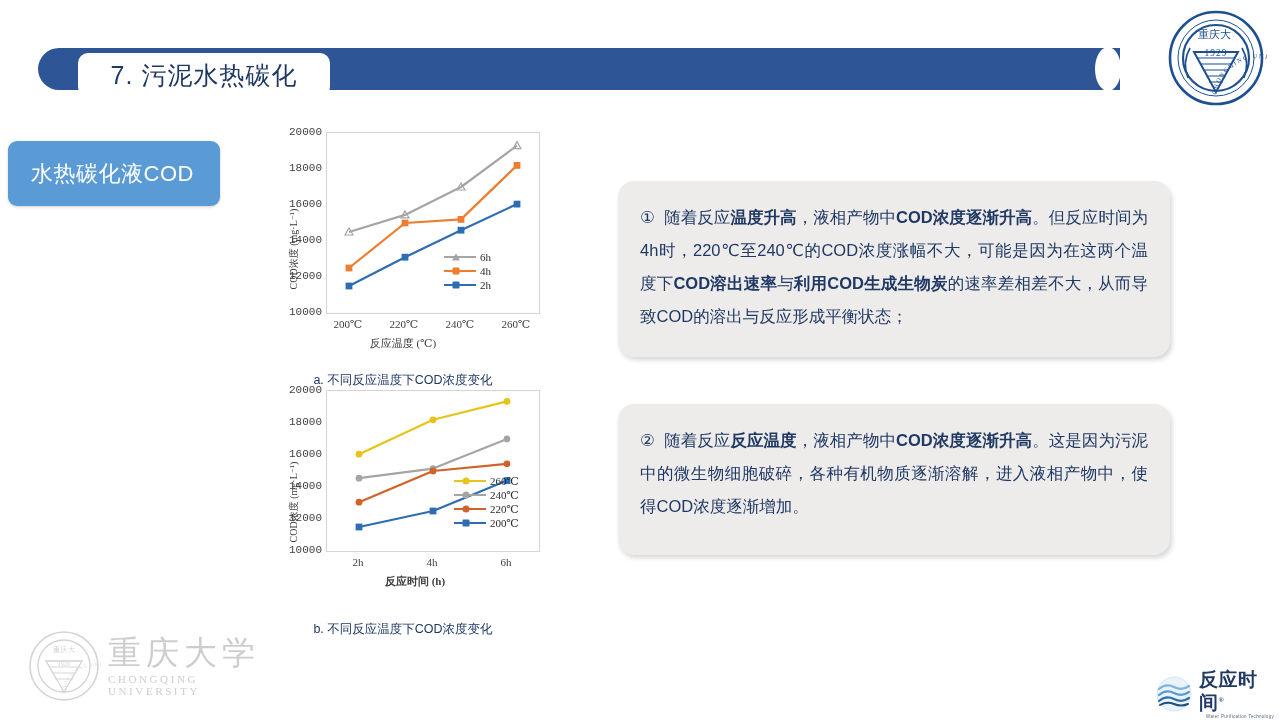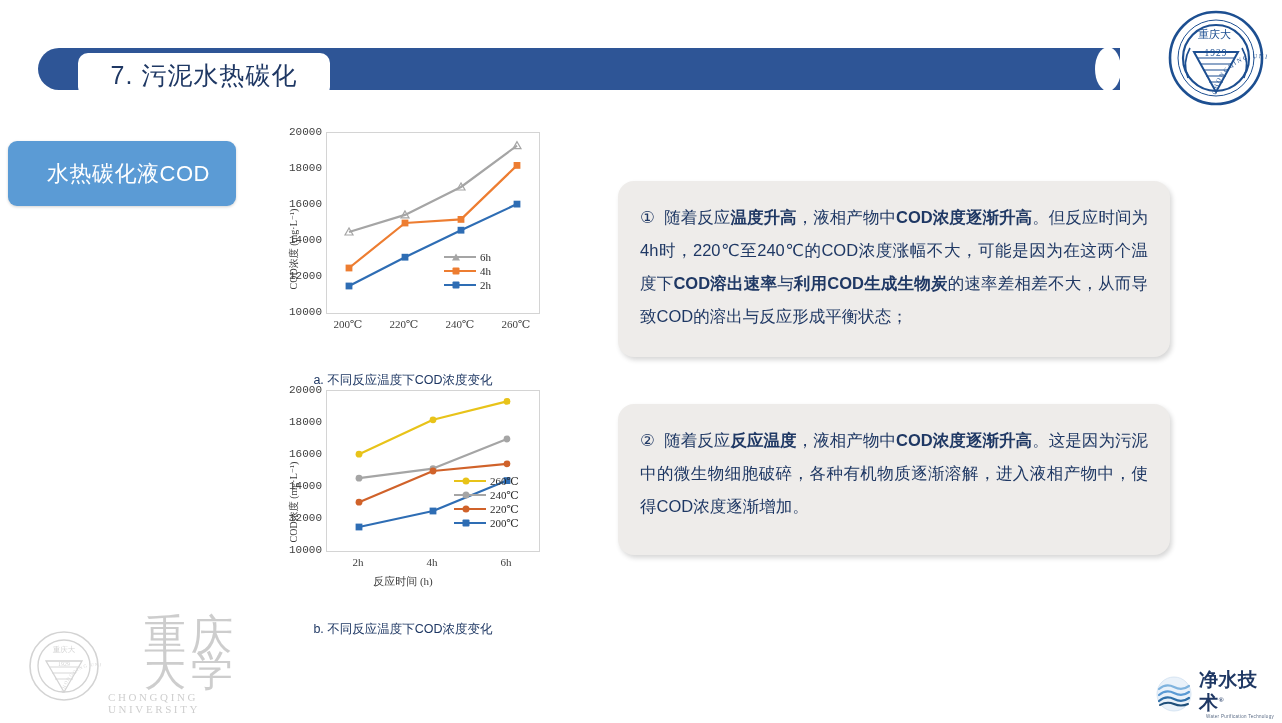--- a/index.html
+++ b/index.html
@@ -35,21 +35,20 @@
   
   #cqu-seal{position:absolute;right:14px;top:6px;width:104px;height:104px;}
   #cqu-seal svg{display:block;}
 
   
   #section-label{
     position:absolute;left:8px;top:141px;width:212px;height:65px;
     background:#5b9bd5;border-radius:9px;
     display:flex;align-items:center;
     box-shadow:0 1px 3px rgba(0,0,0,.18);
-    padding-left:16px;
   }
   #section-label-text{
     color:#fff;font-size:22px;margin-left:23px;white-space:nowrap;
     letter-spacing:.5px;
   }
 
   
   .figure-wrap{position:absolute;}
   #figure-a{left:258px;top:126px;width:290px;height:245px;}
   #figure-b{left:258px;top:384px;width:290px;height:235px;}
@@ -126,21 +125,21 @@
 
   
   #cqu-watermark{
     position:absolute;left:26px;top:626px;width:256px;height:80px;
     display:flex;align-items:center;opacity:.55;
   }
   #cqu-wm-mark{width:76px;height:76px;flex:0 0 76px;}
   #cqu-wm-text{margin-left:6px;}
   #cqu-wm-cn{
     font-family:Liberation Serif, serif;
-    font-size:42px;color:#a6a6a6;letter-spacing:5px;line-height:36px;margin-left:36px;
+    font-size:33px;color:#a6a6a6;letter-spacing:5px;line-height:36px;
   }
   #cqu-wm-en{
     font-family:"Liberation Serif","DejaVu Serif",serif;
     font-size:11px;color:#a6a6a6;letter-spacing:2.6px;margin-top:2px;
   }
 
   
   #jsjs-logo{
     position:absolute;left:1152px;top:672px;width:122px;height:44px;
     display:flex;align-items:center;
@@ -218,20 +217,21 @@
             <rect x="18.6" y="149.6" width="6.8" height="6.8" fill="#2e6db4"></rect>
             <rect x="74.6" y="120.8" width="6.8" height="6.8" fill="#2e6db4"></rect>
             <rect x="130.6" y="93.8" width="6.8" height="6.8" fill="#2e6db4"></rect>
             <rect x="186.6" y="67.7" width="6.8" height="6.8" fill="#2e6db4"></rect>
           </svg>
         </div>
         <div class="xtick" style="left: 90px; top: 192px;">200℃</div>
         <div class="xtick" style="left: 146px; top: 192px;">220℃</div>
         <div class="xtick" style="left: 202px; top: 192px;">240℃</div>
         <div class="xtick" style="left: 258px; top: 192px;">260℃</div>
+        <div class="xlabel" style="left: 0px; top: 210px;">反应温度 (℃)</div>
         <div class="legend" style="left: 186px; top: 124px;">
           <div class="legend-row">
             <div class="legend-swatch">
               <div class="legend-line" style="background: rgb(165, 165, 165);"></div>
               <div class="legend-mk mk-tri" style="border-bottom: 7px solid rgb(165, 165, 165);"></div>
             </div>
             <span>6h</span>
           </div>
           <div class="legend-row">
             <div class="legend-swatch">
@@ -279,21 +279,21 @@
             <circle cx="180" cy="72.8" r="3.4" fill="#d0622a"></circle>
             <polyline points="32,136 106,120 180,89.6" fill="none" stroke="#2e6db4" stroke-width="2.2" stroke-linejoin="round"></polyline>
             <rect x="28.6" y="132.6" width="6.8" height="6.8" fill="#2e6db4"></rect>
             <rect x="102.6" y="116.6" width="6.8" height="6.8" fill="#2e6db4"></rect>
             <rect x="176.6" y="86.19999999999999" width="6.8" height="6.8" fill="#2e6db4"></rect>
           </svg>
         </div>
         <div class="xtick" style="left: 100px; top: 172px;">2h</div>
         <div class="xtick" style="left: 174px; top: 172px;">4h</div>
         <div class="xtick" style="left: 248px; top: 172px;">6h</div>
-        <div class="xlabel" style="left: 0px; top: 190px;">反应时间 (h)</div>
+        <div class="xlabel" style="left: 12px; top: 190px; font-weight: bold;">反应时间 (h)</div>
         <div class="legend" style="left: 196px; top: 90px;">
           <div class="legend-row">
             <div class="legend-swatch">
               <div class="legend-line" style="background: rgb(232, 195, 25);"></div>
               <div class="legend-mk mk-ci" style="background: rgb(232, 195, 25);"></div>
             </div>
             <span>260℃</span>
           </div>
           <div class="legend-row">
             <div class="legend-swatch">
@@ -354,18 +354,18 @@
     <div id="jsjs-mark">
       <svg viewBox="0 0 44 40" width="44" height="40" aria-hidden="true">
         <circle cx="22" cy="20" r="17" fill="#eaf2fa" stroke="#cfe0f0" stroke-width=".8"></circle>
         <path d="M7 15 Q14 9 22 13 Q30 17 37 12" fill="none" stroke="#7fb3de" stroke-width="2.2" stroke-linecap="round"></path>
         <path d="M7 21 Q14 15 22 19 Q30 23 37 18" fill="none" stroke="#5a9ad4" stroke-width="2.2" stroke-linecap="round"></path>
         <path d="M7 27 Q14 21 22 25 Q30 29 37 24" fill="none" stroke="#2f6fa8" stroke-width="2.2" stroke-linecap="round"></path>
         <path d="M8 31 Q15 27 22 30 Q29 33 36 30" fill="none" stroke="#1f4f7a" stroke-width="2" stroke-linecap="round"></path>
       </svg>
     </div>
     <div id="jsjs-text">
-      <div id="jsjs-cn"><span>净水技术</span><span id="jsjs-reg">®</span></div>
+      <div id="jsjs-cn"><span>反应时间</span><span id="jsjs-reg">®</span></div>
       <div id="jsjs-en">Water Purification Technology</div>
     </div>
   </div>
 
 </div>
 
 </body></html>

